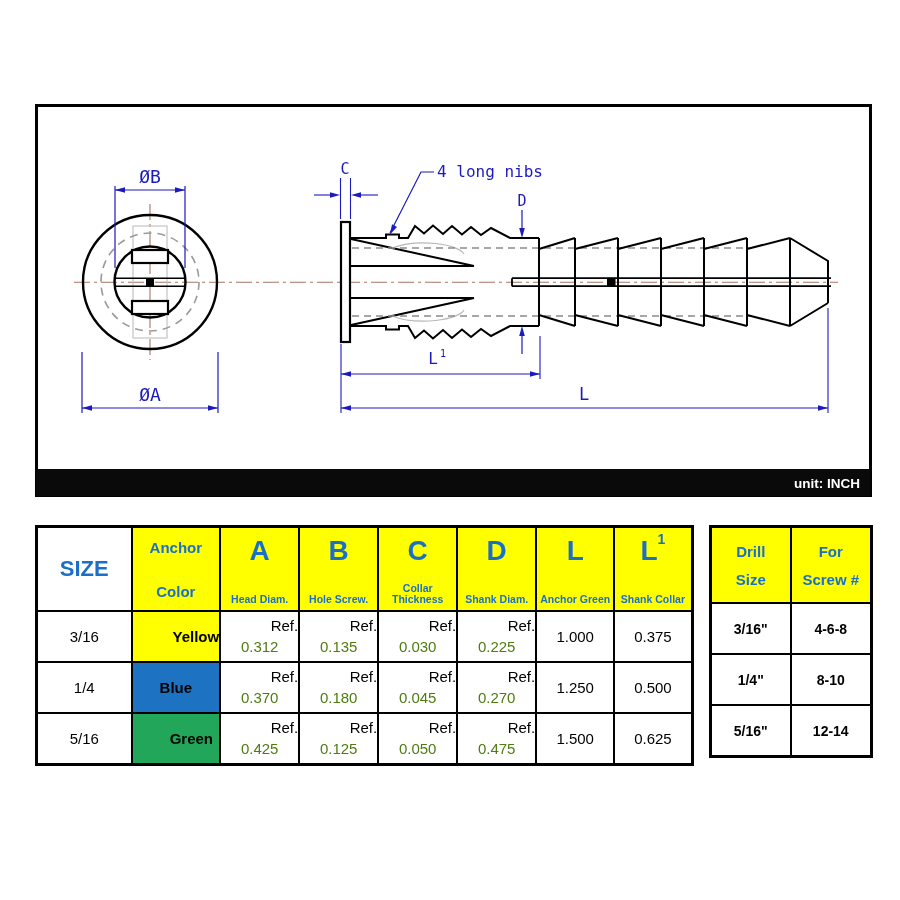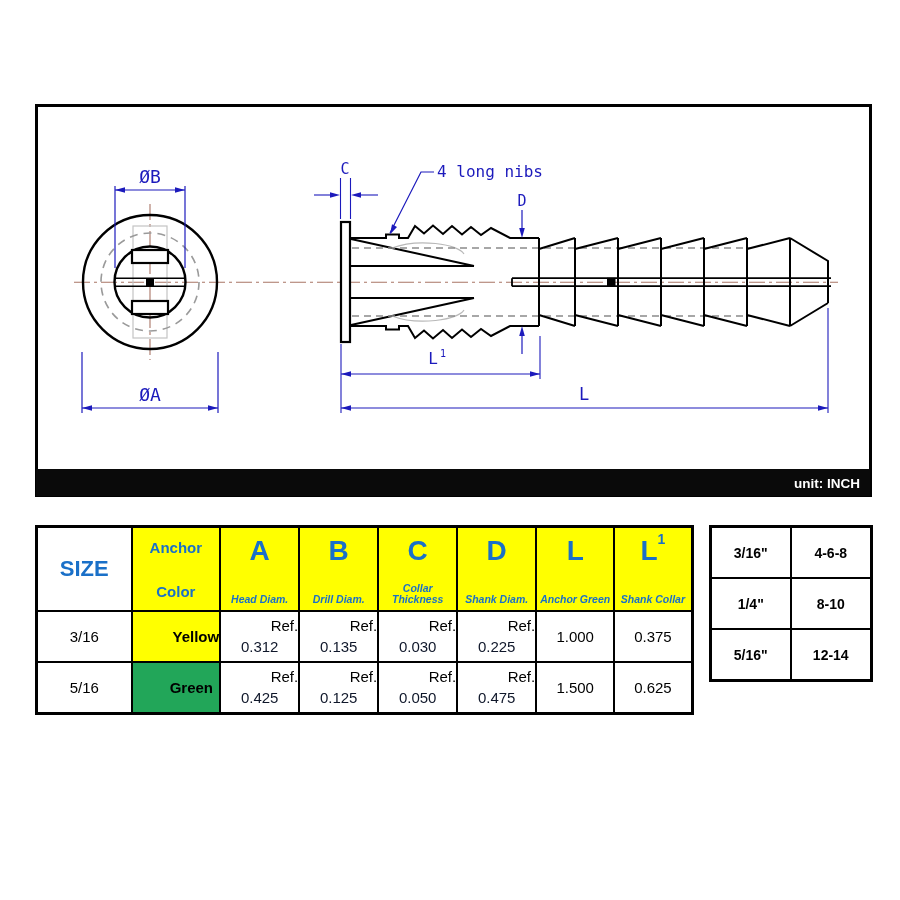--- a/index.html
+++ b/index.html
@@ -21,26 +21,26 @@
 
   .yellow{background:#FFFF00;}
 
   .size-h{font-size:22px;font-weight:bold;color:#1A70C8;background:#fff;}
   .anchor-h div{font-size:15px;font-weight:bold;color:#1A70C8;line-height:15px;}
   .anchor-h .l1{margin-bottom:29px;}
   .letter-h{vertical-align:top;}
   .letter-h .wrap{height:74px;display:flex;flex-direction:column;justify-content:space-between;align-items:center;padding:3px 1px 5px;}
   .letter-h .letter{font-size:28px;line-height:28px;font-weight:bold;color:#1A70C8;}
   .letter-h sup{font-size:14px;vertical-align:super;font-weight:bold;color:#1A70C8;position:relative;top:-6px;}
-  .letter-h .sub{font-size:10.5px;line-height:11px;font-weight:bold;color:#1A70C8;font-style:italic;}
+  .letter-h .sub{font-size:10.5px;line-height:11px;font-weight:bold;color:#1A70C8;}
 
   .sizecell{font-size:15px;font-weight:normal;color:#000;}
   .colorcell{font-size:15px;font-weight:bold;color:#000;}
   .refcell .note{font-size:15px;line-height:21px;color:#000;text-align:right;}
-  .refcell .val{font-size:15px;line-height:22px;color:#0f172a;}
+  .refcell .val{font-size:15px;line-height:22px;color:#4d7c0f;}
   .single{font-size:15px;color:#000;}
 
   .drill-h div{font-size:15px;font-weight:bold;color:#1A70C8;line-height:15px;}
   .drill-h .l1{margin-bottom:13px;}
   .drillcell{font-size:14px;font-weight:bold;color:#000;}
 </style>
 </head>
 <body>
 
 <svg width="900" height="510" viewBox="0 0 900 510" style="position:absolute;left:0;top:0;">
@@ -161,21 +161,21 @@
     </td>
     <td class="yellow letter-h">
           <div class="wrap">
       <div class="letter"><span>A</span><sup></sup></div>
       <div class="sub">Head Diam.</div>
           </div>
         </td>
     <td class="yellow letter-h">
           <div class="wrap">
       <div class="letter"><span>B</span><sup></sup></div>
-      <div class="sub">Drill Diam.</div>
+      <div class="sub">Hole Screw.</div>
           </div>
         </td>
     <td class="yellow letter-h">
           <div class="wrap">
       <div class="letter"><span>C</span><sup></sup></div>
       <div class="sub">Collar Thickness</div>
           </div>
         </td>
     <td class="yellow letter-h">
           <div class="wrap">
@@ -210,20 +210,42 @@
     <td class="refcell">
           <div class="note">Ref.</div>
           <div class="val">0.030</div>
         </td>
     <td class="refcell">
           <div class="note">Ref.</div>
           <div class="val">0.225</div>
         </td>
     <td class="single">1.000</td>
     <td class="single">0.375</td>
+  </tr>
+  <tr class="drow">
+    <td class="sizecell">1/4</td>
+    <td class="colorcell" style="background-color: rgb(30, 114, 194);">Blue</td>
+    <td class="refcell">
+          <div class="note">Ref.</div>
+          <div class="val">0.370</div>
+        </td>
+    <td class="refcell">
+          <div class="note">Ref.</div>
+          <div class="val">0.180</div>
+        </td>
+    <td class="refcell">
+          <div class="note">Ref.</div>
+          <div class="val">0.045</div>
+        </td>
+    <td class="refcell">
+          <div class="note">Ref.</div>
+          <div class="val">0.270</div>
+        </td>
+    <td class="single">1.250</td>
+    <td class="single">0.500</td>
   </tr>
   <tr class="drow">
     <td class="sizecell">5/16</td>
     <td class="colorcell" style="background-color: rgb(34, 166, 89); padding-left: 31px;">Green</td>
     <td class="refcell">
           <div class="note">Ref.</div>
           <div class="val">0.425</div>
         </td>
     <td class="refcell">
           <div class="note">Ref.</div>
@@ -242,20 +264,30 @@
   </tr>
 </tbody>
   </table>
 
 <table id="drill-table" class="tbl">
   <colgroup>
       <col style="width:80px">
       <col style="width:81px">
     </colgroup>
   <tbody>
+      <tr class="hdr">
+    <td class="yellow drill-h">
+      <div class="l1">Drill</div>
+      <div>Size</div>
+    </td>
+    <td class="yellow drill-h">
+      <div class="l1">For</div>
+      <div>Screw #</div>
+    </td>
+  </tr>
   <tr class="drow">
     <td class="drillcell">3/16"</td>
     <td class="drillcell">4-6-8</td>
   </tr>
   <tr class="drow">
     <td class="drillcell">1/4"</td>
     <td class="drillcell">8-10</td>
   </tr>
   <tr class="drow">
     <td class="drillcell">5/16"</td>

